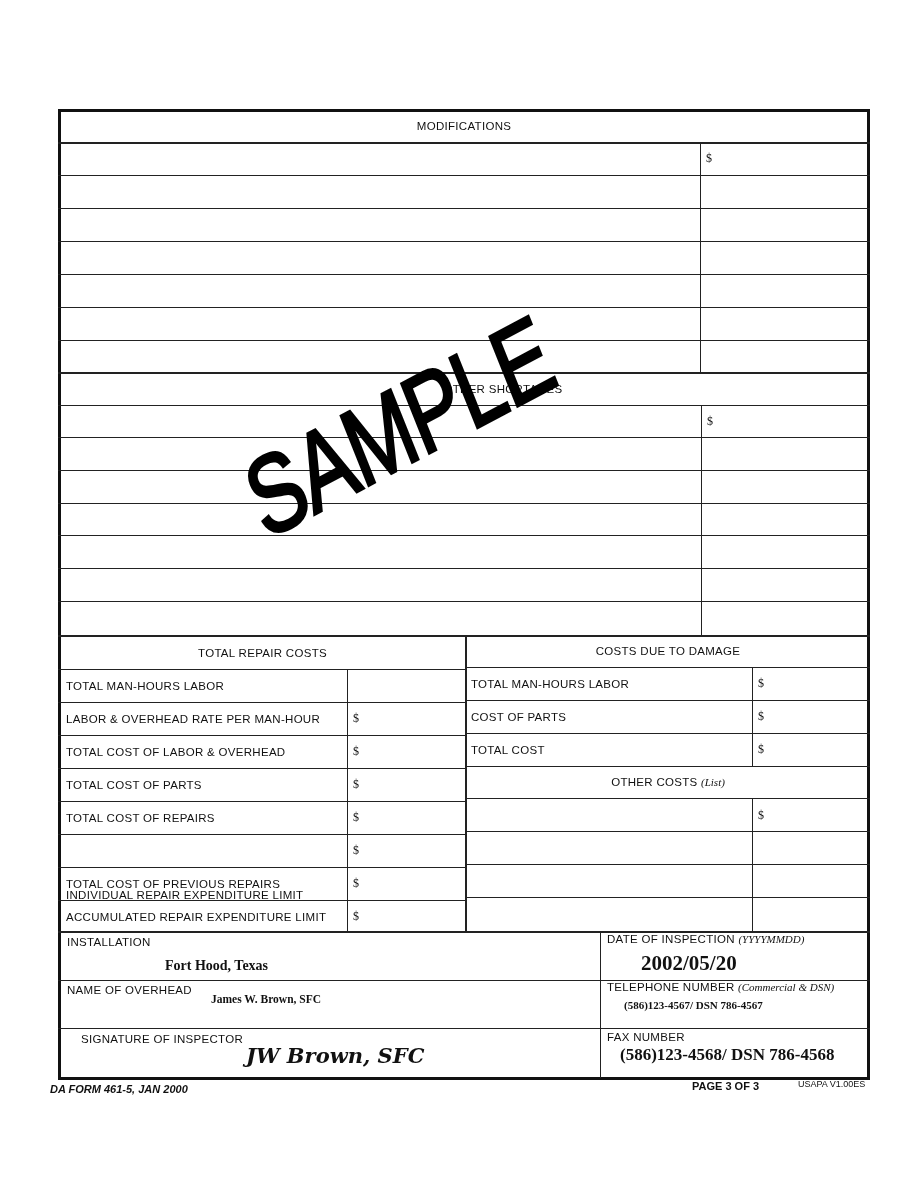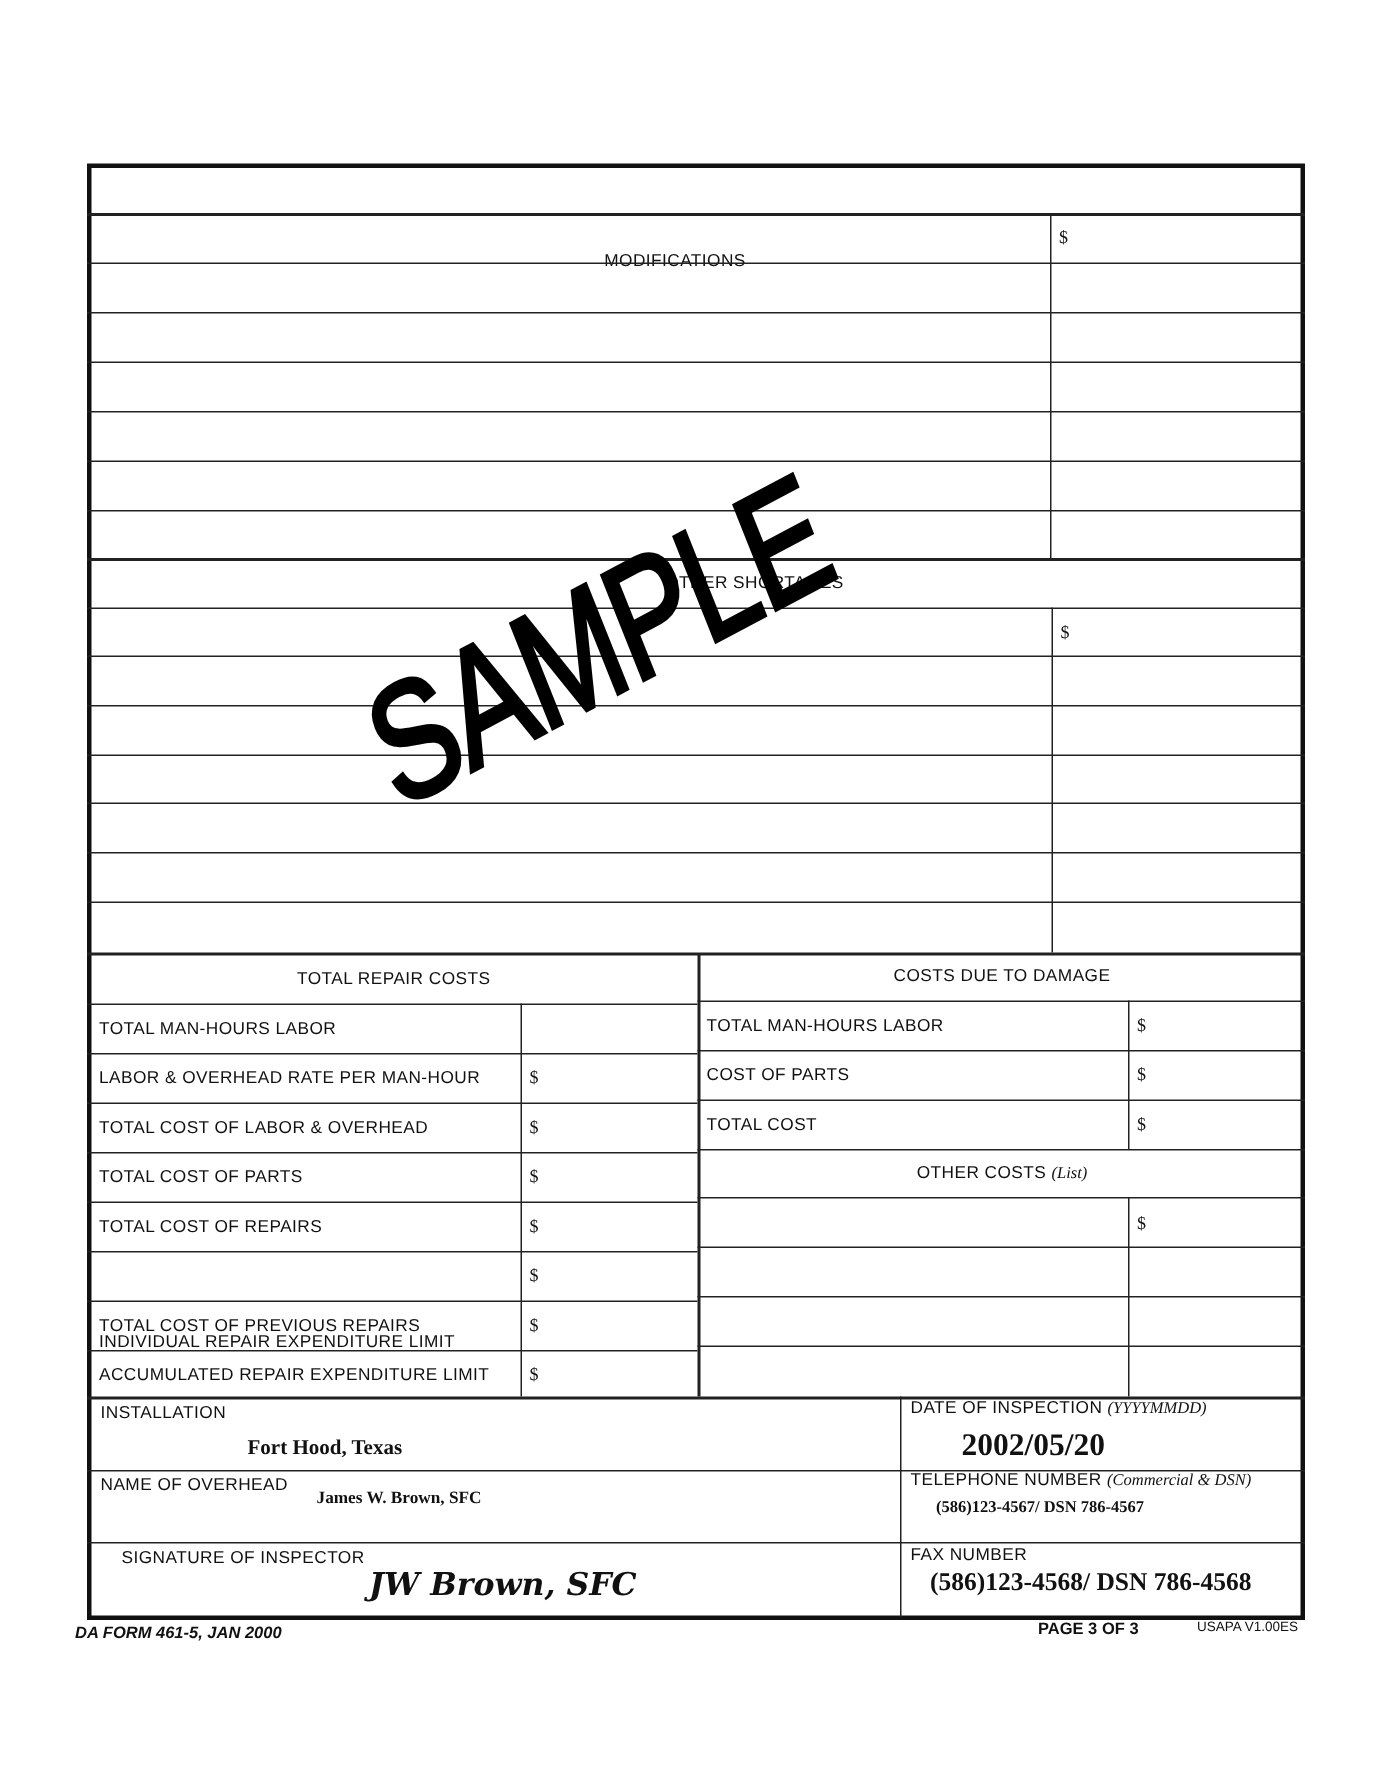--- a/index.html
+++ b/index.html
@@ -21,21 +21,21 @@
                transform: rotate(-28deg) scaleX(0.78) skewX(-8deg); transform-origin: left top;
                -webkit-text-stroke: 3px #000; line-height: 1; }
   .sig { font-family: "DejaVu Serif", serif; font-style: italic; font-weight: bold; font-size: 21px; }
   .footer { position: absolute; font-size: 11px; font-weight: bold; }
 </style>
 </head>
 <body>
 
 <div class="abs form"></div>
 
-<div class="lbl center" style="left:44px; width:812px; top:120px;margin-top:48px;">MODIFICATIONS</div>
+<div class="lbl center" style="left:58px; width:812px; top:120px;">MODIFICATIONS</div>
 <div class="hline thick" style="left:58px; width:812px; top:142px;"></div>
 <div class="vline" style="left:700px; top:142px; height:231px;"></div>
 <div class="dollar" style="left:706px; top:151px;">$</div>
 
 <div class="abs" style="left:61px; top:143px; width:638px; height:32px;"></div>
 <div class="abs" style="left:716px; top:143px; width:150px; height:32px;"></div>
 <div class="hline" style="left:58px; width:812px; top:175px;"></div>
 <div class="abs" style="left:61px; top:176px; width:638px; height:32px;"></div>
 <div class="abs" style="left:702px; top:176px; width:164px; height:32px;"></div>
 <div class="hline" style="left:58px; width:812px; top:208px;"></div>

